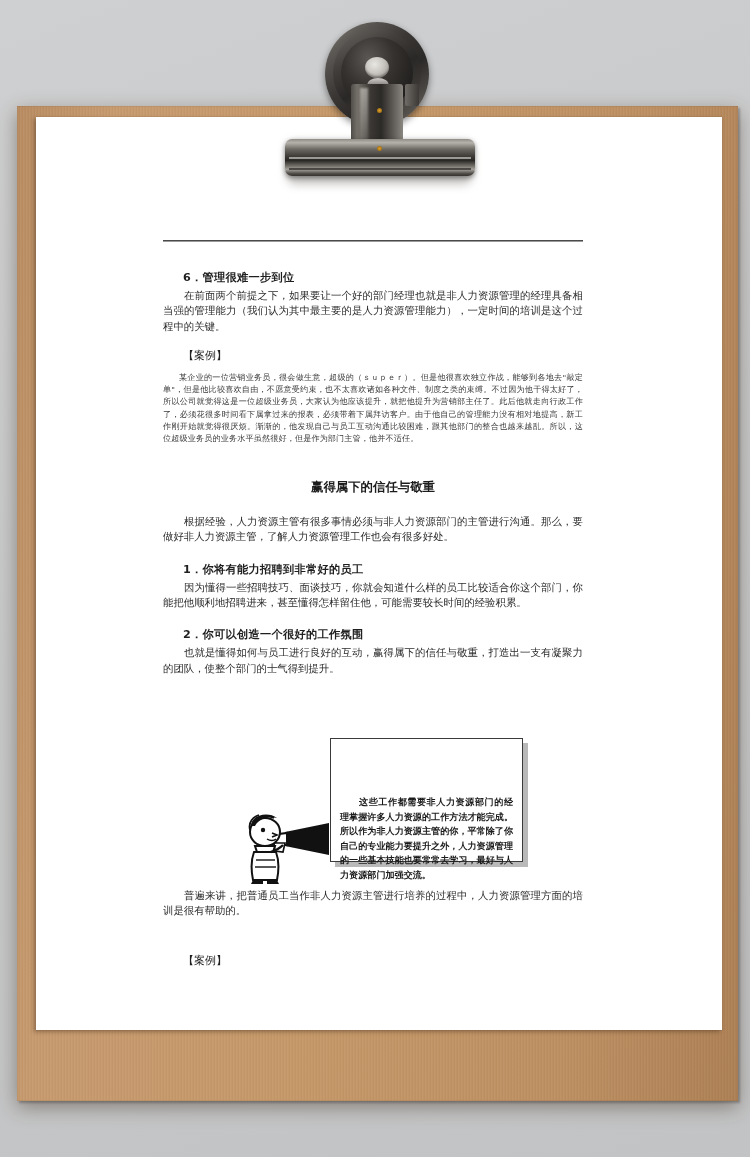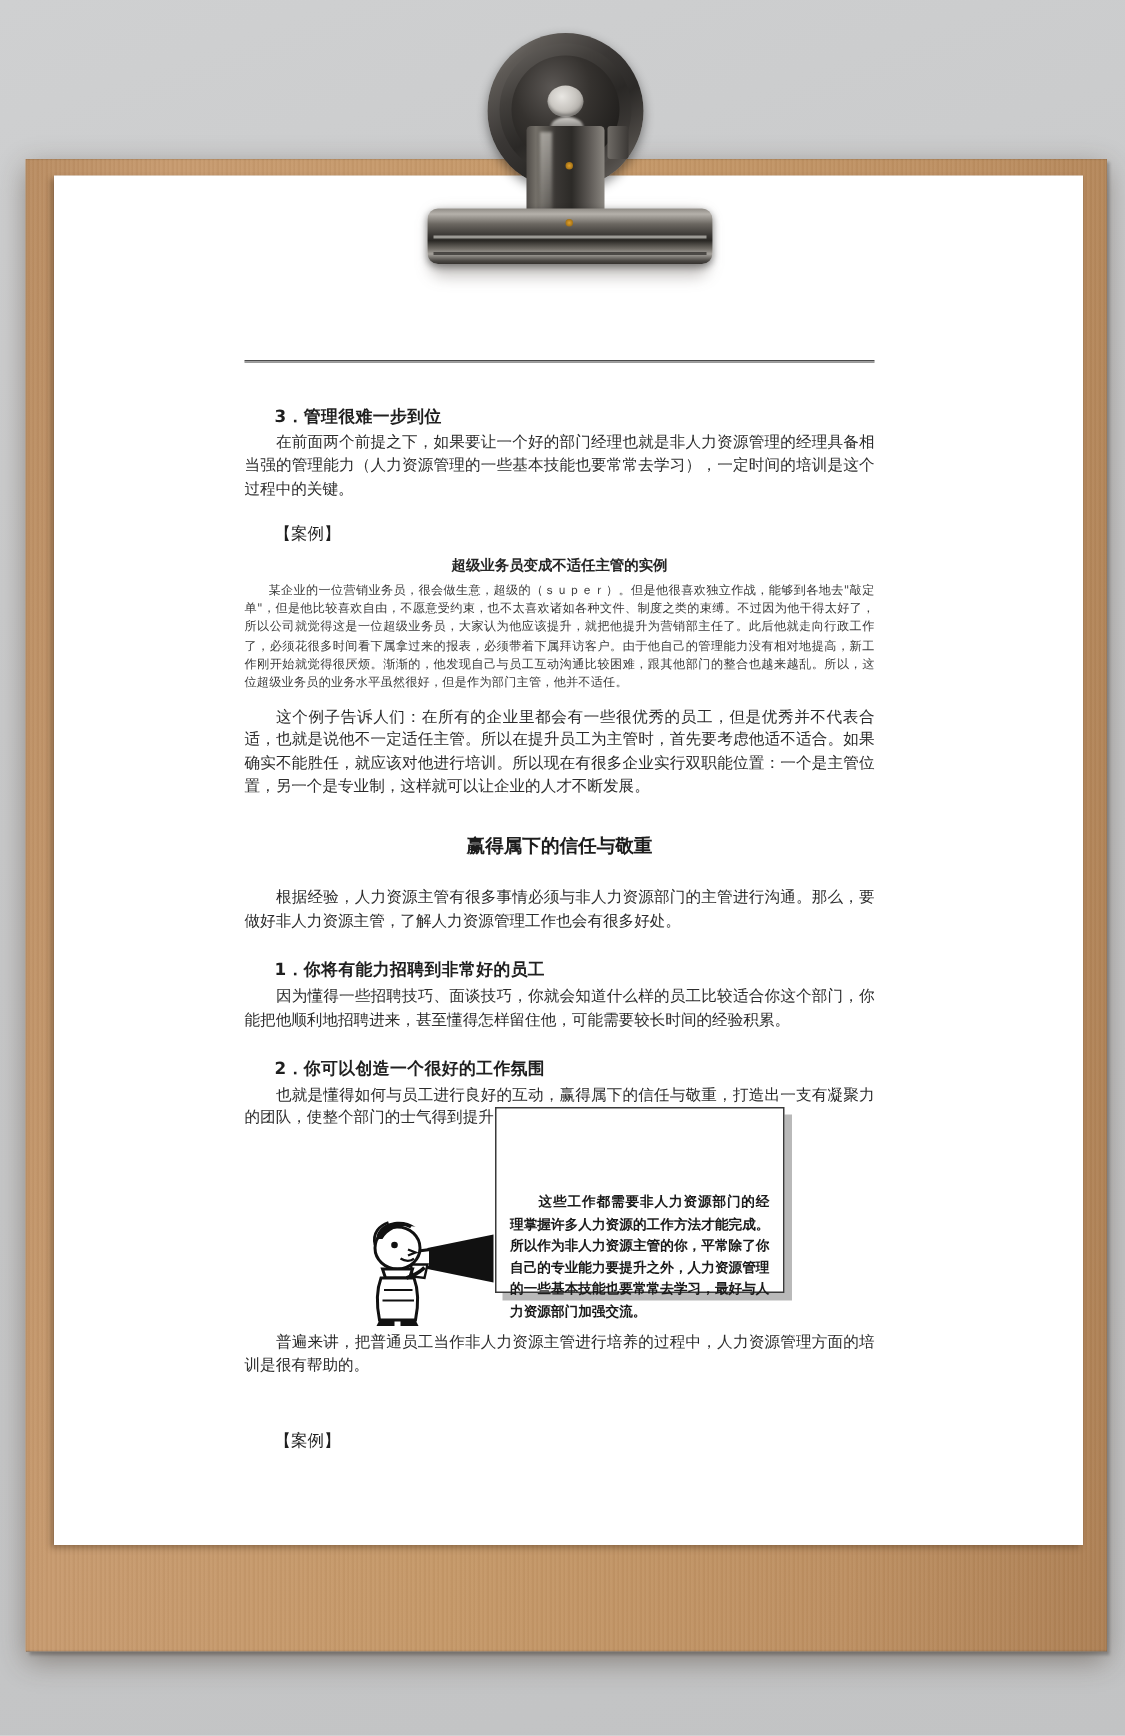--- a/index.html
+++ b/index.html
@@ -342,34 +342,32 @@
   <div class="clip-bar"></div>
   <div class="clip-bar-line1"></div>
   <div class="clip-bar-line2"></div>
   <div class="clip-pin" style="left:100px; top:124px;"></div>
 </div>
 
 <div id="doc">
 
   <div class="hrule"></div>
 
-  <div class="h-num">3．管理很难一步到位</div>
-
-  <p class="body">在前面两个前提之下，如果要让一个好的部门经理也就是非人力资源管理的经理具备相当强的管理能力（人力资源管理的一些基本技能也要常常去学习），一定时间的培训是这个过程中的关键。</p>
+  <div class="h-num">6．管理很难一步到位</div>
+
+  <p class="body">在前面两个前提之下，如果要让一个好的部门经理也就是非人力资源管理的经理具备相当强的管理能力（我们认为其中最主要的是人力资源管理能力），一定时间的培训是这个过程中的关键。</p>
 
 
   <div class="bracket">【案例】</div>
 
-  <div class="case-title">超级业务员变成不适任主管的实例</div>
 
   <p class="case-body">某企业的一位营销业务员，很会做生意，超级的（ｓｕｐｅｒ）。但是他很喜欢独立作战，能够到各地去"敲定单"，但是他比较喜欢自由，不愿意受约束，也不太喜欢诸如各种文件、制度之类的束缚。不过因为他干得太好了，所以公司就觉得这是一位超级业务员，大家认为他应该提升，就把他提升为营销部主任了。此后他就走向行政工作了，必须花很多时间看下属拿过来的报表，必须带着下属拜访客户。由于他自己的管理能力没有相对地提高，新工作刚开始就觉得很厌烦。渐渐的，他发现自己与员工互动沟通比较困难，跟其他部门的整合也越来越乱。所以，这位超级业务员的业务水平虽然很好，但是作为部门主管，他并不适任。</p>
 
   <div class="gap-sm"></div>
 
-  <p class="body">这个例子告诉人们：在所有的企业里都会有一些很优秀的员工，但是优秀并不代表合适，也就是说他不一定适任主管。所以在提升员工为主管时，首先要考虑他适不适合。如果确实不能胜任，就应该对他进行培训。所以现在有很多企业实行双职能位置：一个是主管位置，另一个是专业制，这样就可以让企业的人才不断发展。</p>
 
   <div class="section-title">赢得属下的信任与敬重</div>
 
   <p class="body">根据经验，人力资源主管有很多事情必须与非人力资源部门的主管进行沟通。那么，要做好非人力资源主管，了解人力资源管理工作也会有很多好处。</p>
 
   <div class="gap-md"></div>
 
   <div class="h-num">1．你将有能力招聘到非常好的员工</div>
 
   <p class="body">因为懂得一些招聘技巧、面谈技巧，你就会知道什么样的员工比较适合你这个部门，你能把他顺利地招聘进来，甚至懂得怎样留住他，可能需要较长时间的经验积累。</p>

